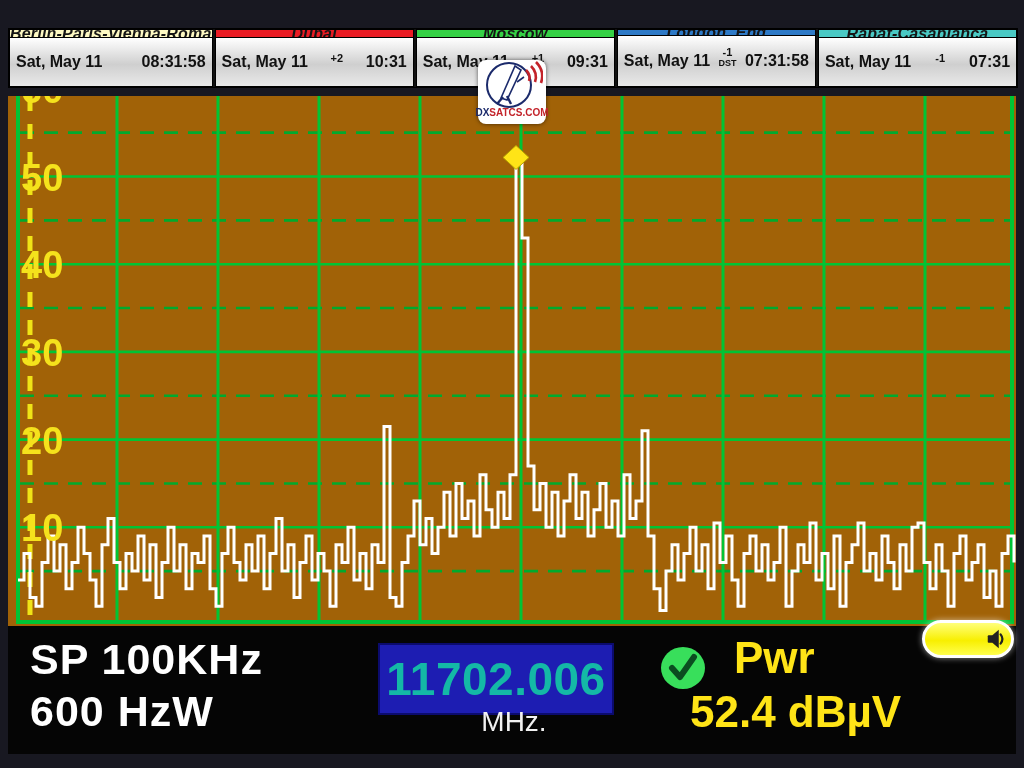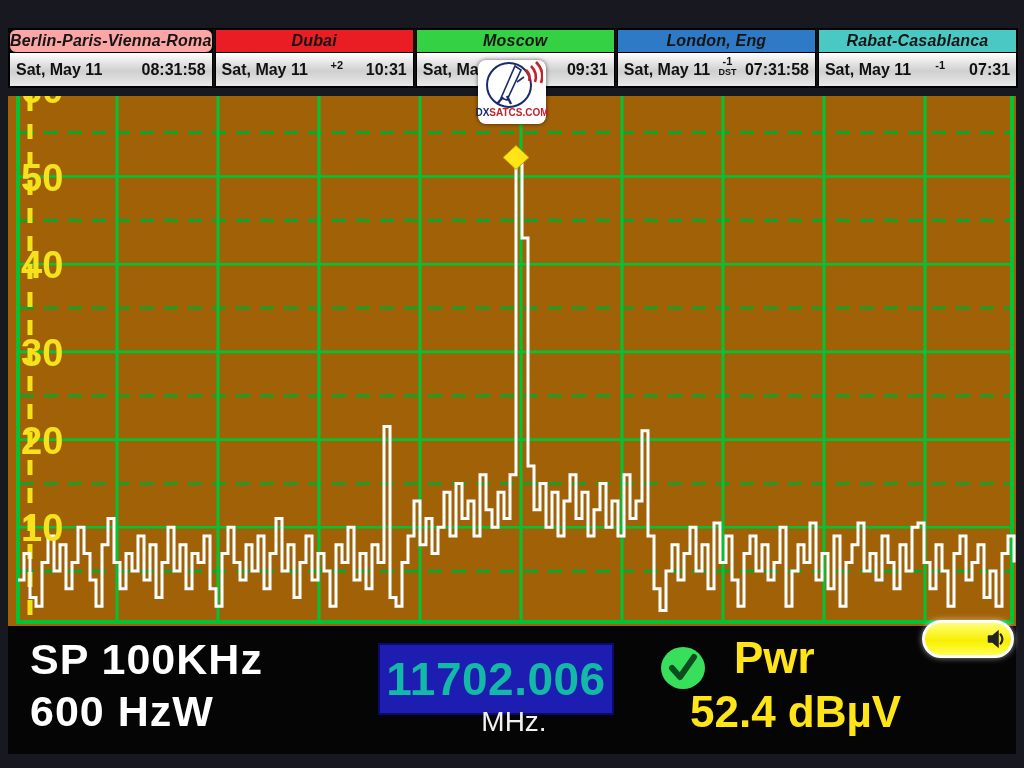--- a/index.html
+++ b/index.html
@@ -18,21 +18,21 @@
   .zone-header{
     height:24px;display:flex;align-items:center;justify-content:center;
     font-style:italic;font-weight:bold;font-size:16px;color:#151515;
     border:1px solid #000;box-sizing:border-box;letter-spacing:0.2px;
     white-space:nowrap;overflow:hidden;
   }
   .zone-time-row{
     flex:1;display:flex;align-items:center;justify-content:space-between;
     background:linear-gradient(#ffffff, #cfcfcf 55%, #e9e9e9);
     border:1px solid #000;border-top:none;box-sizing:border-box;
-    padding:0 6px;font-weight:bold;font-size:16px;color:#111;
+    padding:15px 6px;font-weight:bold;font-size:16px;color:#111;
     white-space:nowrap;
   }
   .zone-offset{
     display:flex;flex-direction:column;align-items:center;line-height:1;
     font-size:11px;font-weight:bold;color:#111;transform:translateY(-4px);
   }
   .zone-offset .note{font-size:9px;transform:translateY(1px);}
   
   .logo{
     position:absolute;left:478px;top:60px;width:68px;height:64px;
@@ -75,21 +75,21 @@
     display:flex;align-items:center;justify-content:flex-end;padding-right:4px;
     cursor:pointer;
   }
   .toggle .knob{width:22px;height:22px;}
 </style>
 </head>
 <body>
 
 <div class="clock-bar">
   <div class="zone">
-    <div class="zone-header" style="background: #fca5a5; border-radius: 7px;">Berlin-Paris-Vienna-Roma</div>
+    <div class="zone-header" style="background: #fef9c3;">Berlin-Paris-Vienna-Roma</div>
     <div class="zone-time-row">
       <span>Sat, May 11</span>
       <span class="zone-offset">
         <span></span>
         <span class="note"></span>
       </span>
       <span>08:31:58</span>
     </div>
   </div>
 

